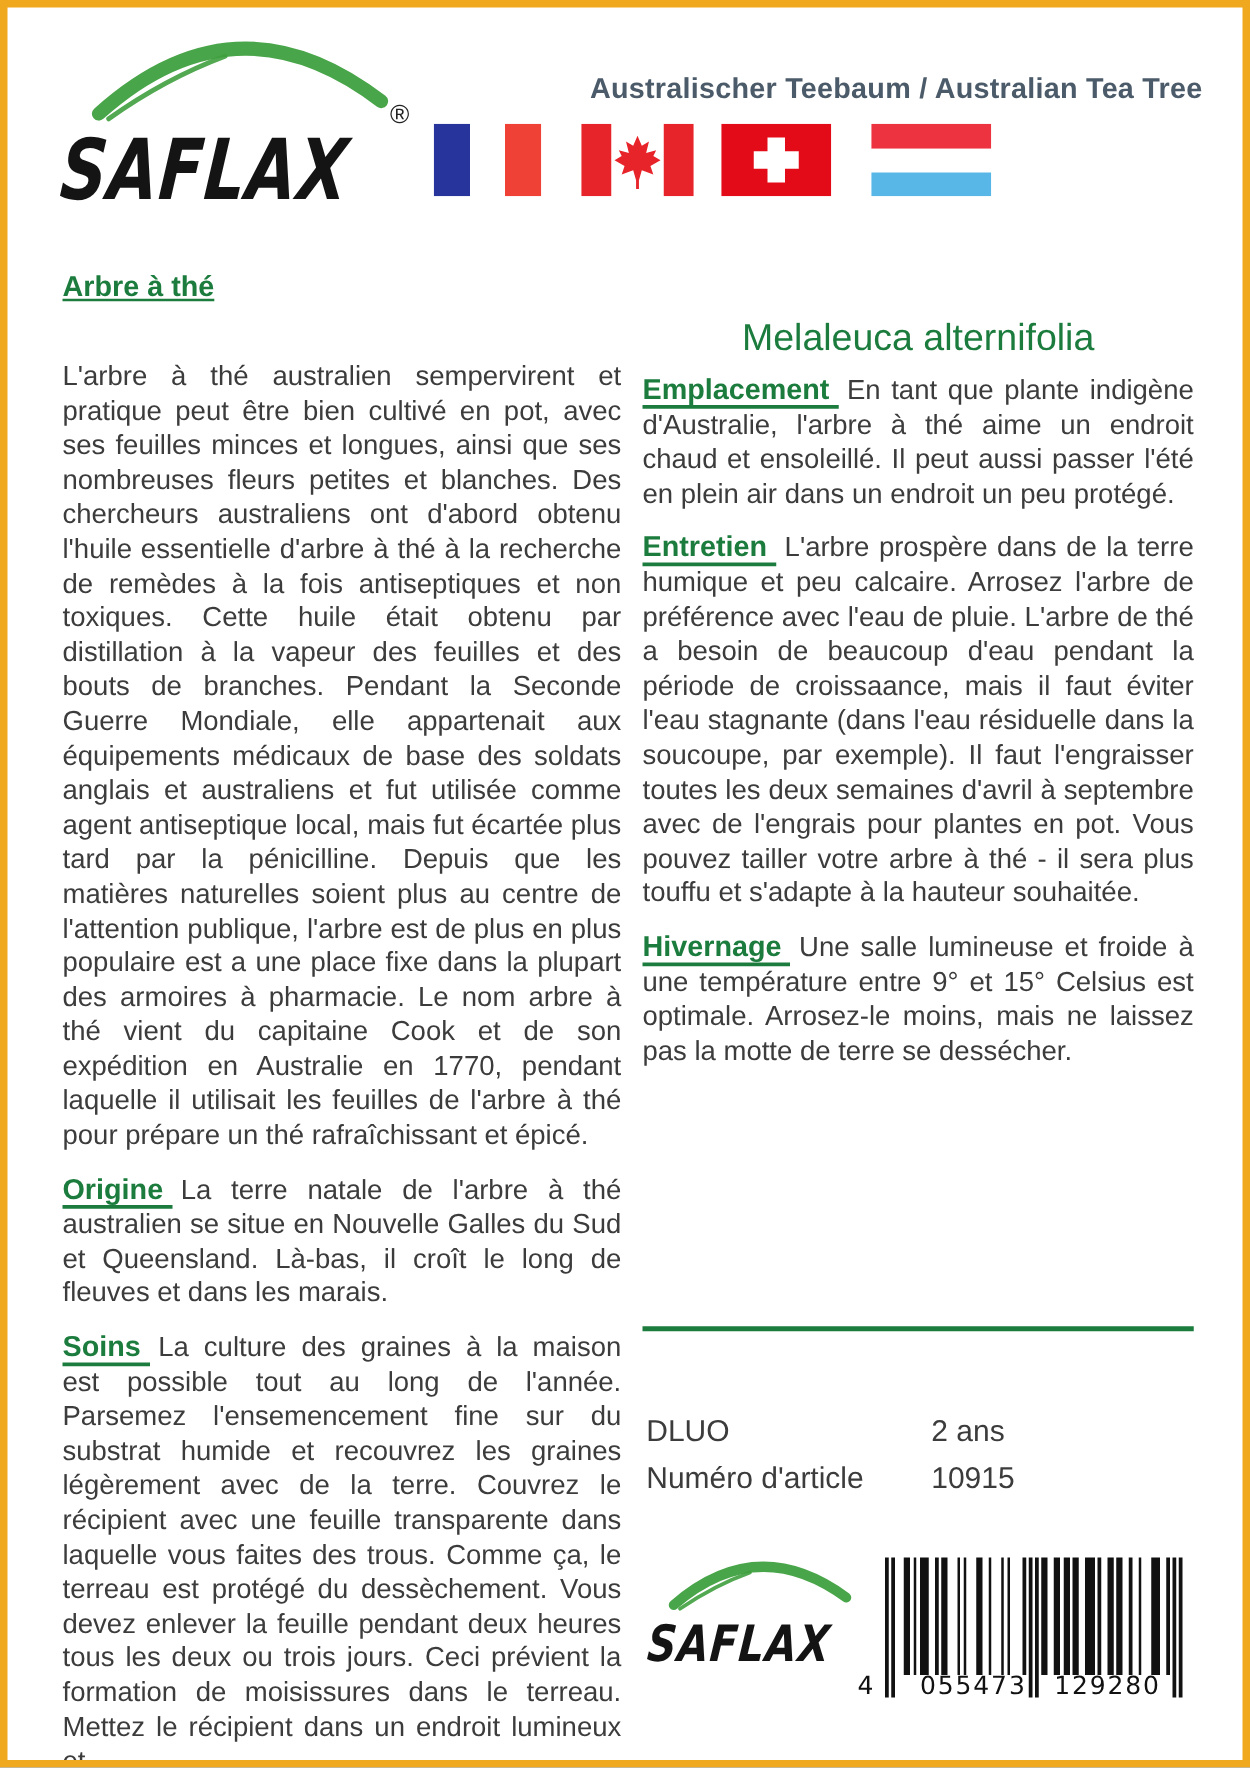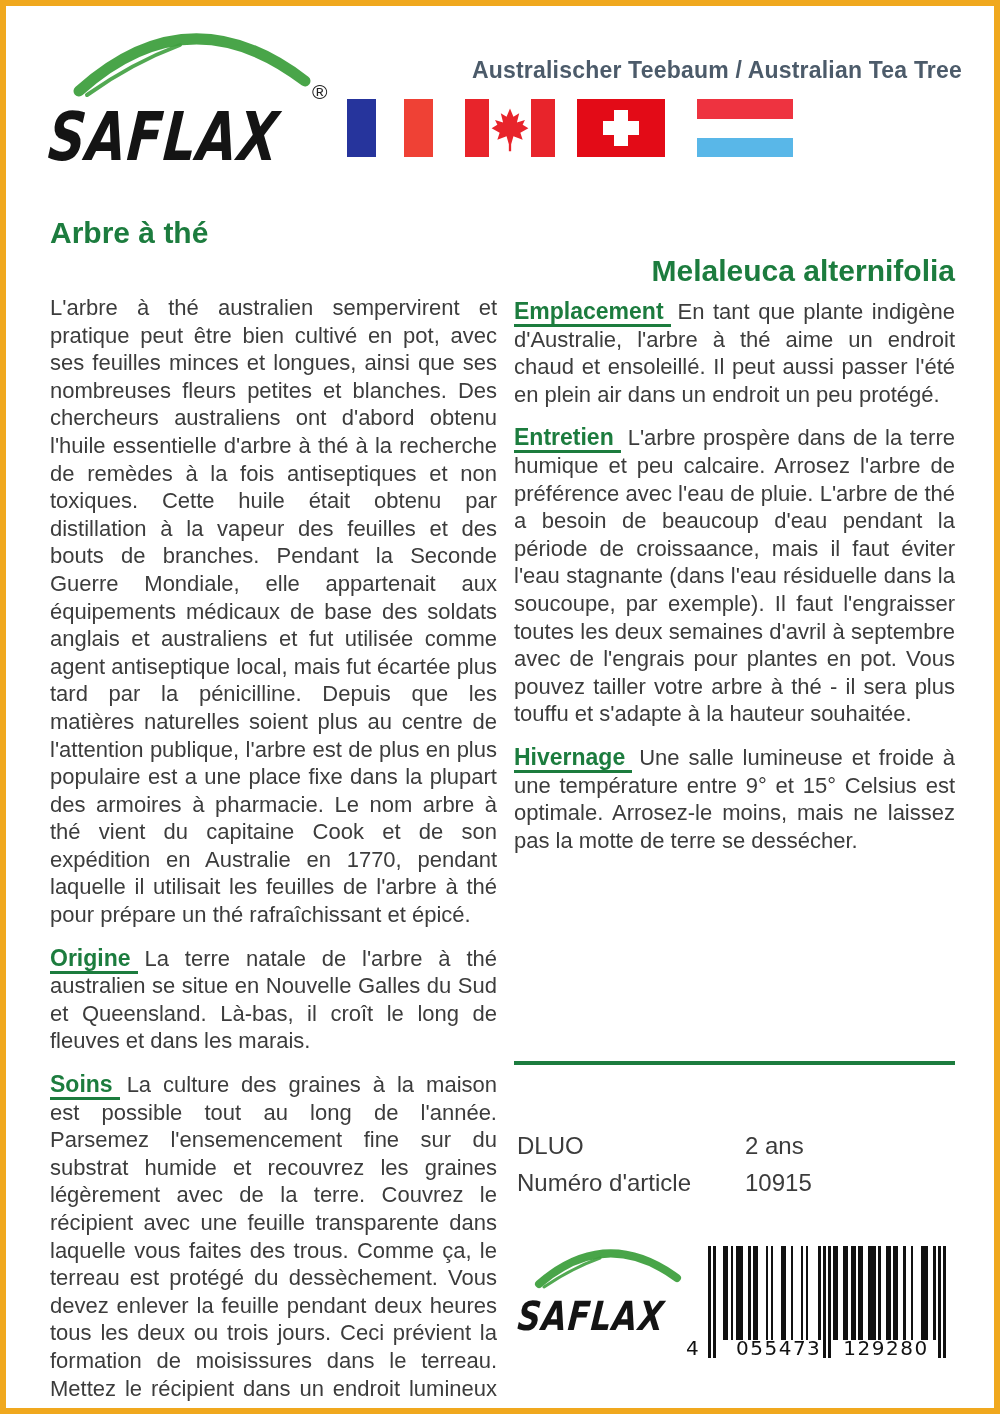--- a/index.html
+++ b/index.html
@@ -32,23 +32,23 @@
   }
   
   .flags{position:absolute;left:341px;top:93px;height:58px;width:470px;}
   .flag{position:absolute;top:0;display:block;}
   .flag-france{left:0;}
   .flag-canada{left:118px;}
   .flag-switzerland{left:230px;}
   .flag-luxembourg{left:350px;}
   
   .col-left{position:absolute;left:44px;top:210px;width:447px;}
-  .col-left h1{font-size:30px;font-weight:700;color:var(--green_heading);margin:0 0 44px;}
+  .col-left h1{font-size:23px;font-weight:700;color:var(--green_heading);margin:0 0 44px;text-decoration:underline;}
   .col-right{position:absolute;left:508px;top:248px;width:441px;}
-  .col-right h2{font-size:30px;font-weight:700;color:var(--green_heading);text-align:right;margin:0 0 10px;}
+  .col-right h2{font-size:30px;font-weight:400;color:var(--green_heading);text-align:center;margin:0 0 10px;}
   .body-text{font-size:22px;line-height:27.6px;text-align:justify;margin:0 0 16px;}
   .sec-label{
     font-weight:700;font-size:23px;color:var(--green_heading);
     border-bottom:3px solid var(--green_heading);padding-right:7px;margin-right:7px;
   }
   
   .divider{position:absolute;left:508px;top:1055px;width:441px;height:4px;background:var(--green_heading);}
   .info{position:absolute;left:511px;top:1128px;width:445px;font-size:24px;line-height:1;}
   .info-row{display:flex;margin-bottom:13px;}
   .info-label{width:228px;}

